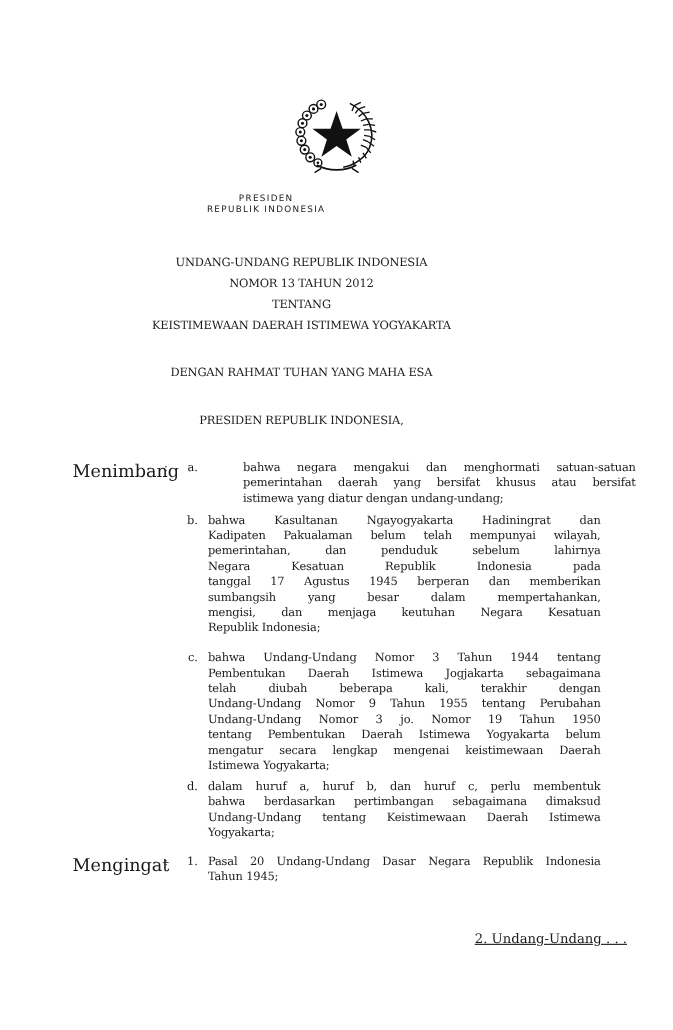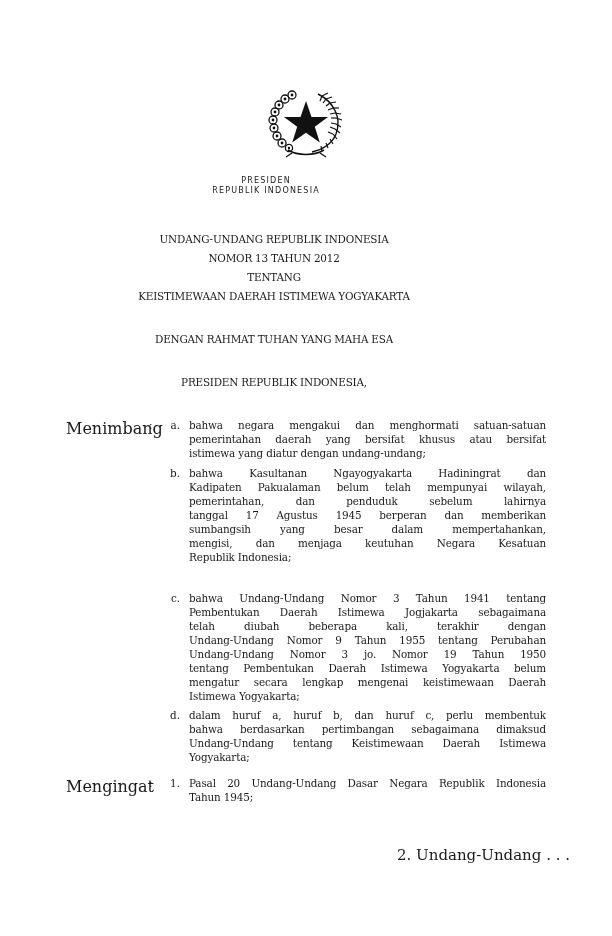--- a/index.html
+++ b/index.html
@@ -5,21 +5,21 @@
     html, body { margin: 0; padding: 0; background: #ffffff; }
     body {
       width: 612px; height: 936px; position: relative; overflow: hidden;
       font-family: "DejaVu Serif", "Liberation Serif", serif;
       color: #1a1a1a;
     }
     .emblem { position: absolute; left: 262px; top: 86px; width: 88px; height: 72px; }
     .presiden-label {
       position: absolute; left: 0; width: 484px; text-align: center;
       font-family: "DejaVu Sans", "Liberation Sans", sans-serif;
-      font-size: 8px; letter-spacing: 1.2px; color: #222; padding-left: 24px;
+      font-size: 8px; letter-spacing: 1.2px; color: #222;
     }
     .center-line {
       position: absolute; left: 0; width: 548px; text-align: center;
       font-size: 10.4px; letter-spacing: -0.2px; white-space: nowrap;
     }
     .section-label {
       position: absolute; left: 66px; font-size: 16px; white-space: nowrap;
     }
     .colon { position: absolute; left: 149px; font-size: 10.4px; }
     .item-marker {
@@ -27,21 +27,21 @@
       font-size: 10.4px;
     }
     .item-text {
       position: absolute; left: 189px; width: 357px;
       font-size: 10.4px; line-height: 14px; text-align: justify;
       letter-spacing: -0.15px;
     }
     .item-text span { display: block; text-align: justify; text-align-last: justify; }
     .item-text span.last { text-align-last: left; }
     .footer-next {
-      position: absolute; right: 42px; top: 846px; font-size: 15px; white-space: nowrap;
+      position: absolute; right: 42px; top: 846px; font-size: 12px; white-space: nowrap; text-decoration: underline;
     }
   </style>
 </head>
 <body>
 
 <div class="emblem">
   <svg width="88" height="72" viewBox="0 0 88 72">
 
     <g fill="none" stroke="#111" stroke-width="1.3">
       <circle cx="30" cy="9" r="4"></circle>
@@ -106,40 +106,41 @@
 <div class="center-line" style="top:271px;">TENTANG</div>
 <div class="center-line" style="top:290px;">KEISTIMEWAAN DAERAH ISTIMEWA YOGYAKARTA</div>
 
 <div class="center-line" style="top:333px;">DENGAN RAHMAT TUHAN YANG MAHA ESA</div>
 <div class="center-line" style="top:376px;">PRESIDEN REPUBLIK INDONESIA,</div>
 
 <div class="section-label" style="top:419px;">Menimbang</div>
 <div class="colon" style="top:419px;">:</div>
 
 <div class="item-marker" style="top:419px;">a.</div>
-<div class="item-text" style="top:418px;">
+<div class="item-text" style="top:418px;margin-left:32px;">
   <span>bahwa negara mengakui dan menghormati satuan-satuan</span>
   <span>pemerintahan daerah yang bersifat khusus atau bersifat</span>
   <span class="last">istimewa yang diatur dengan undang-undang;</span>
 </div>
 
 <div class="item-marker" style="top:467px;">b.</div>
 <div class="item-text" style="top:466px;">
   <span>bahwa Kasultanan Ngayogyakarta Hadiningrat dan</span>
   <span>Kadipaten Pakualaman belum telah mempunyai wilayah,</span>
   <span>pemerintahan, dan penduduk sebelum lahirnya</span>
+  <span>Negara Kesatuan Republik Indonesia pada</span>
   <span>tanggal 17 Agustus 1945 berperan dan memberikan</span>
   <span>sumbangsih yang besar dalam mempertahankan,</span>
   <span>mengisi, dan menjaga keutuhan Negara Kesatuan</span>
   <span class="last">Republik Indonesia;</span>
 </div>
 
 <div class="item-marker" style="top:592px;">c.</div>
 <div class="item-text" style="top:591px;">
-  <span>bahwa Undang-Undang Nomor 3 Tahun 1941 tentang</span>
+  <span>bahwa Undang-Undang Nomor 3 Tahun 1944 tentang</span>
   <span>Pembentukan Daerah Istimewa Jogjakarta sebagaimana</span>
   <span>telah diubah beberapa kali, terakhir dengan</span>
   <span>Undang-Undang Nomor 9 Tahun 1955 tentang Perubahan</span>
   <span>Undang-Undang Nomor 3 jo. Nomor 19 Tahun 1950</span>
   <span>tentang Pembentukan Daerah Istimewa Yogyakarta belum</span>
   <span>mengatur secara lengkap mengenai keistimewaan Daerah</span>
   <span class="last">Istimewa Yogyakarta;</span>
 </div>
 
 <div class="item-marker" style="top:709px;">d.</div>

